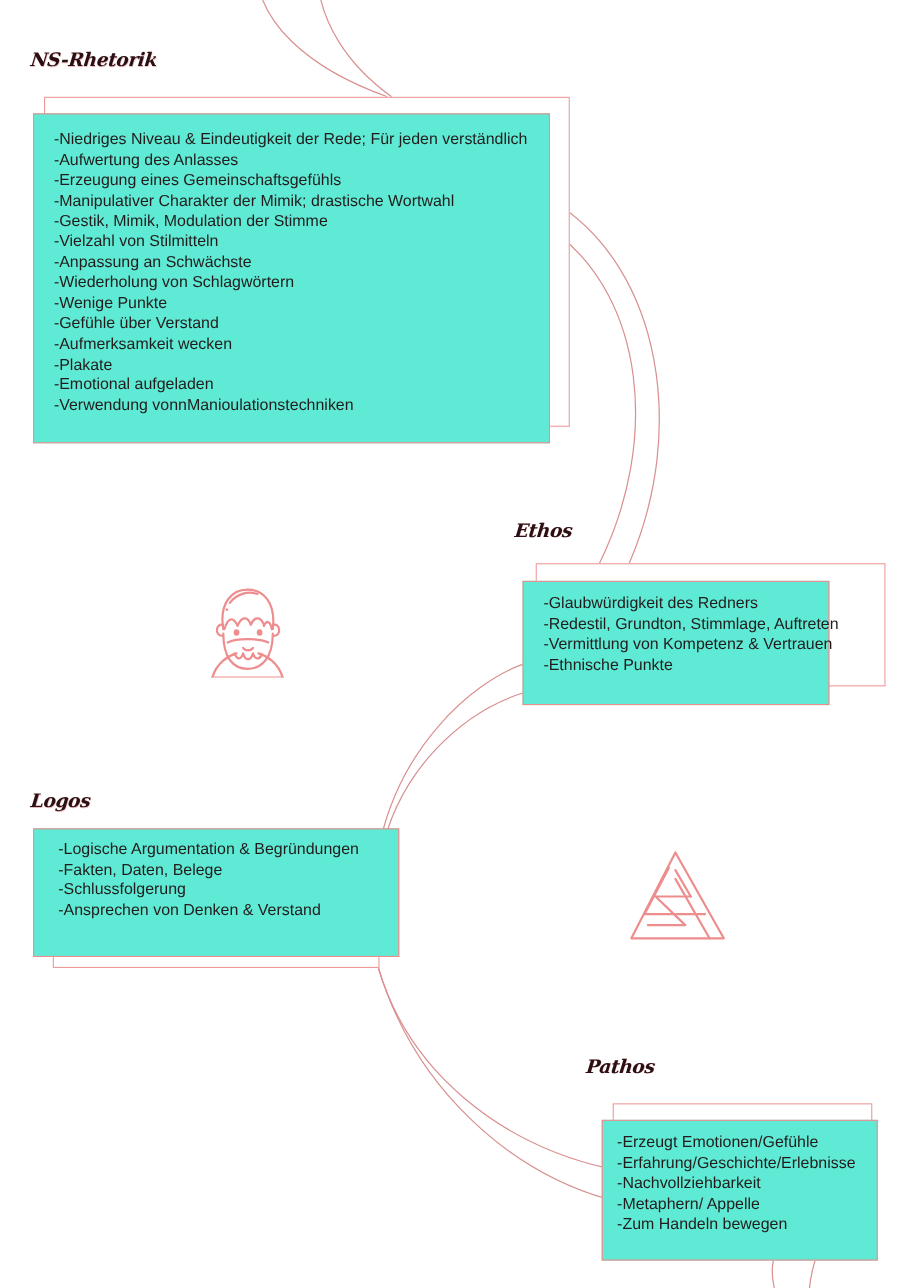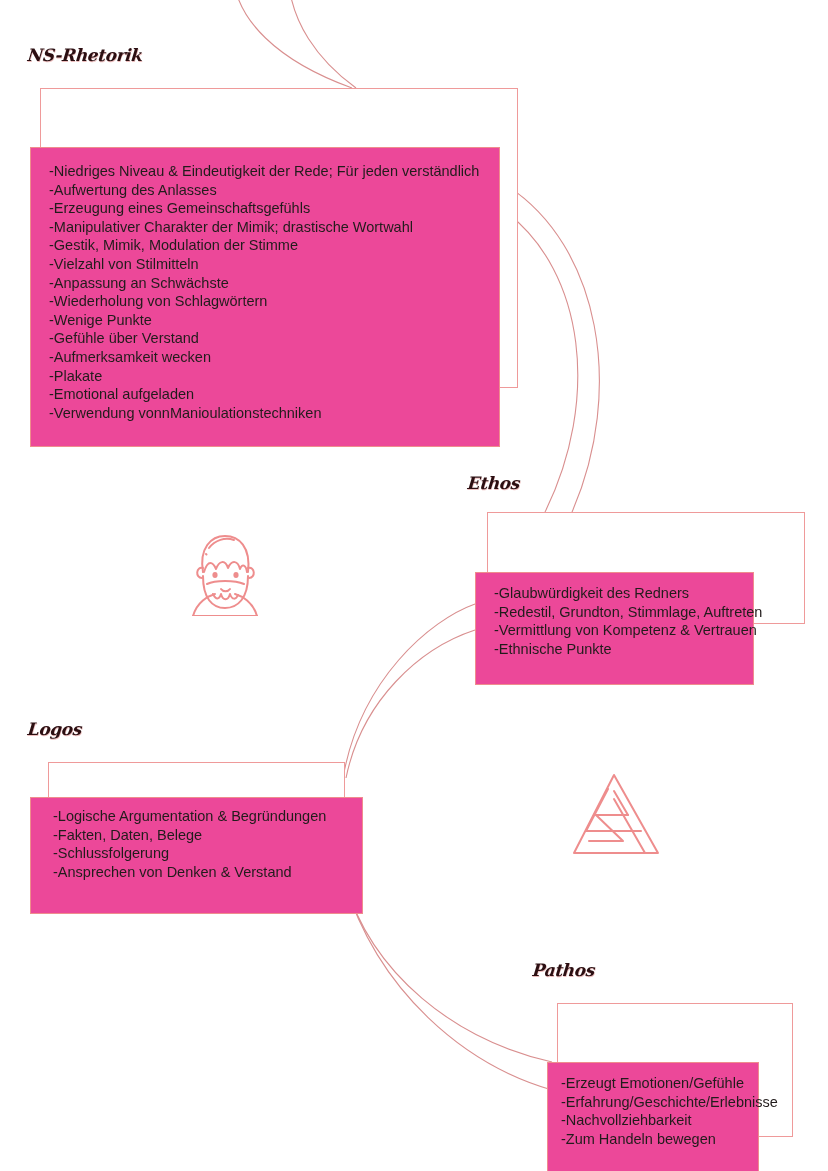--- a/index.html
+++ b/index.html
@@ -56,24 +56,23 @@
   
   .box-outer {
     position: absolute;
     background: #ffffff;
     border: 1.5px solid #ef9a9a;
     box-sizing: border-box;
   }
   
   .box-inner {
     position: absolute;
-    background: #ec4899;
+    background: #5eead4;
     border: 1.5px solid #ef8d8d;
     box-sizing: border-box;
-    margin-top: 44px;
   }
 
   .lines {
     position: absolute;
     left: 0; top: 0;
     right: 0;
     padding: 0;
     margin: 0;
     list-style: none;
   }
@@ -166,25 +165,26 @@
         <li>-Schlussfolgerung</li>
         <li>-Ansprechen von Denken &amp; Verstand</li>
       </ul>
     </div>
   </div>
 
   <div class="section" style="left:0; top:0; width:828px; height:0;">
     <div class="heading" style="left:533px; top:960px;">Pathos</div>
 
     <div class="box-outer" style="left:557px; top:1003px; width:236px; height:134px;"></div>
-    <div class="box-inner" style="left:547px; top:1018px; width:212px; height:128px;">
+    <div class="box-inner" style="left:547px; top:1018px; width:251px; height:128px;">
       <ul class="lines" style="left:13px; top:11px;">
         <li>-Erzeugt Emotionen/Gefühle</li>
         <li>-Erfahrung/Geschichte/Erlebnisse</li>
         <li>-Nachvollziehbarkeit</li>
+        <li>-Metaphern/ Appelle</li>
         <li>-Zum Handeln bewegen</li>
       </ul>
     </div>
   </div>
 
   <div class="deco" style="left:183px; top:528px;">
     <svg width="84" height="88" viewBox="0 0 84 88" fill="none" stroke="#ee8d8d" stroke-width="2" stroke-linecap="round" stroke-linejoin="round">
 
       <path d="M20,44 C16,20 28,8 42,8 C56,8 68,19 65,44"></path>
 

